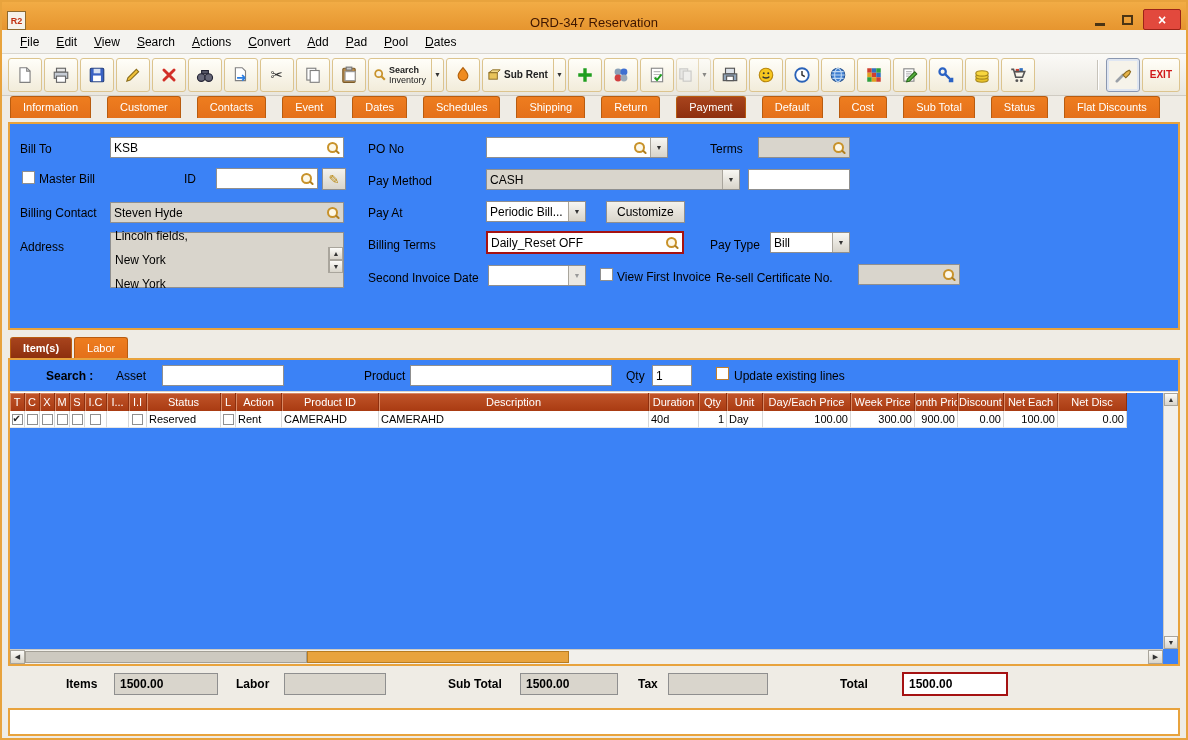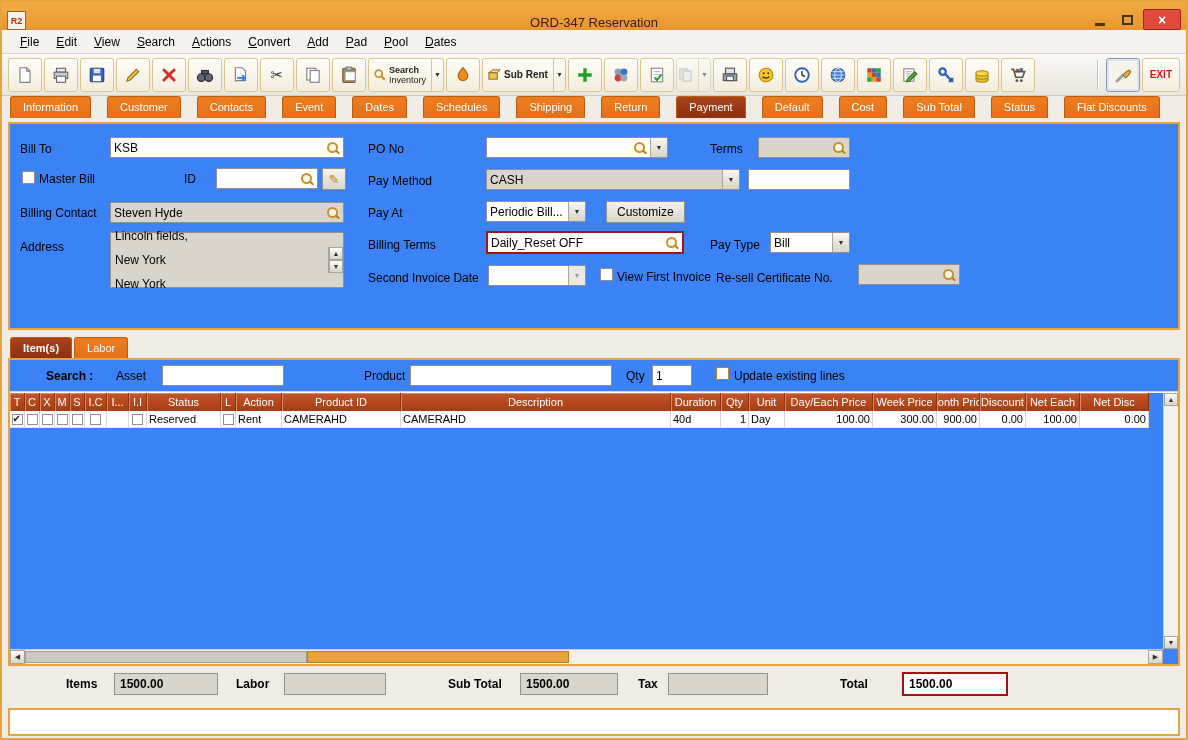--- a/index.html
+++ b/index.html
@@ -62,21 +62,21 @@
 .itab.active{background:linear-gradient(#A8441D,var(--tab-active-maroon,#8E2F0E));font-weight:bold}
 .items-panel{height:308px;flex:0 0 308px;overflow:hidden}
 .search-sep{position:absolute;left:0;right:0;top:31px;height:2px;border-top:1px solid #D9D6CF;border-bottom:1px solid #FFF}
 
 .grid-hdr{position:absolute;left:0;top:33px;display:flex;height:18px}
 .gh{background:linear-gradient(#C2552A,var(--grid-header-red,#A93B12));color:#fff;font-size:11px;display:flex;align-items:center;justify-content:center;border-right:1px solid #8E2F0E;box-shadow:inset 1px 1px 0 #D98A66;overflow:hidden;white-space:nowrap;flex:0 0 auto}
 .grid-row{position:absolute;left:0;top:51px;display:flex;height:17px;background:#fff}
 .gc{border-right:1px solid #D8D8D8;border-bottom:1px solid #E6E6E6;font-size:11px;display:flex;align-items:center;padding:0 2px;overflow:hidden;white-space:nowrap;flex:0 0 auto}
 .gc.num{justify-content:flex-end}
 .gc.ctr{justify-content:center;padding:0}
-.c0,.c1,.c2,.c3,.c4{width:15px}.c5,.c6{width:22px}.c7{width:18px}.c8{width:74px}.c9{width:15px}.c10{width:46px}.c11{width:119px}.c12{width:270px}.c13{width:50px}.c14{width:28px}.c15{width:36px}.c16{width:88px}.c17{width:64px}.c18{width:43px}.c19{width:46px}.c20{width:54px}.c21{width:69px}
+.c0,.c1,.c2,.c3,.c4{width:15px}.c5,.c6{width:22px}.c7{width:18px}.c8{width:74px}.c9{width:15px}.c10{width:46px}.c11{width:97px}.c12{width:270px}.c13{width:50px}.c14{width:28px}.c15{width:36px}.c16{width:88px}.c17{width:64px}.c18{width:43px}.c19{width:46px}.c20{width:54px}.c21{width:69px}
 
 .vscroll{position:absolute;top:33px;right:0;bottom:15px;width:15px;background:#F2F0EB;border-left:1px solid #CFCBC2;display:flex;flex-direction:column}
 .hscroll{position:absolute;left:0;right:15px;bottom:0;height:15px;background:#F2F0EB;border-top:1px solid #CFCBC2;display:flex;align-items:stretch}
 .htrack{flex:1;position:relative}
 .hthumb-gray{position:absolute;left:0;top:1px;bottom:1px;width:282px;background:#CDC9C0;border:1px solid #A39F96}
 .hthumb-orange{position:absolute;left:282px;top:1px;bottom:1px;width:262px;background:var(--accent,#E8A33D);border:1px solid #B87C20}
 .hs-btn{width:15px;font-size:7px;display:flex;align-items:center;justify-content:center;background:linear-gradient(#FCFBF8,#D8D4CA);border:1px solid #A9A59C;color:#333}
 
 .totals{height:38px;flex:0 0 38px;position:relative}
 .tlabel{position:absolute;font-size:12px;font-weight:bold;color:#000;white-space:nowrap}

